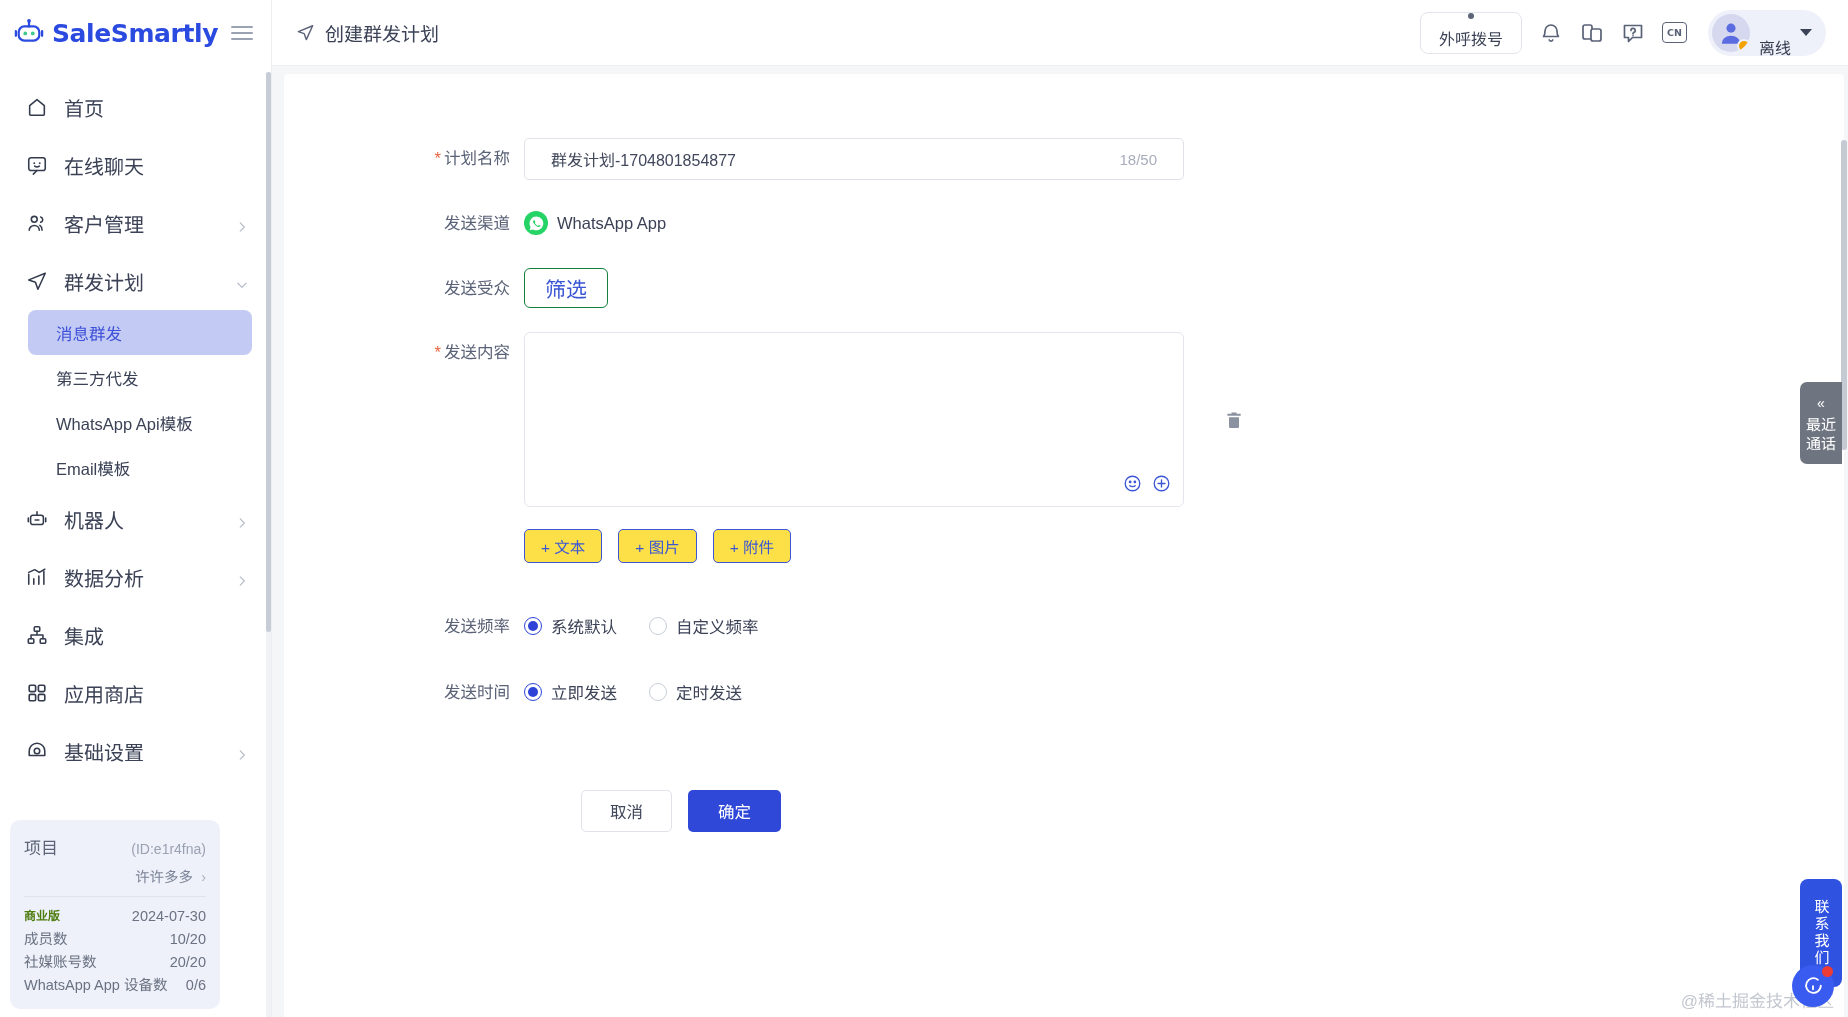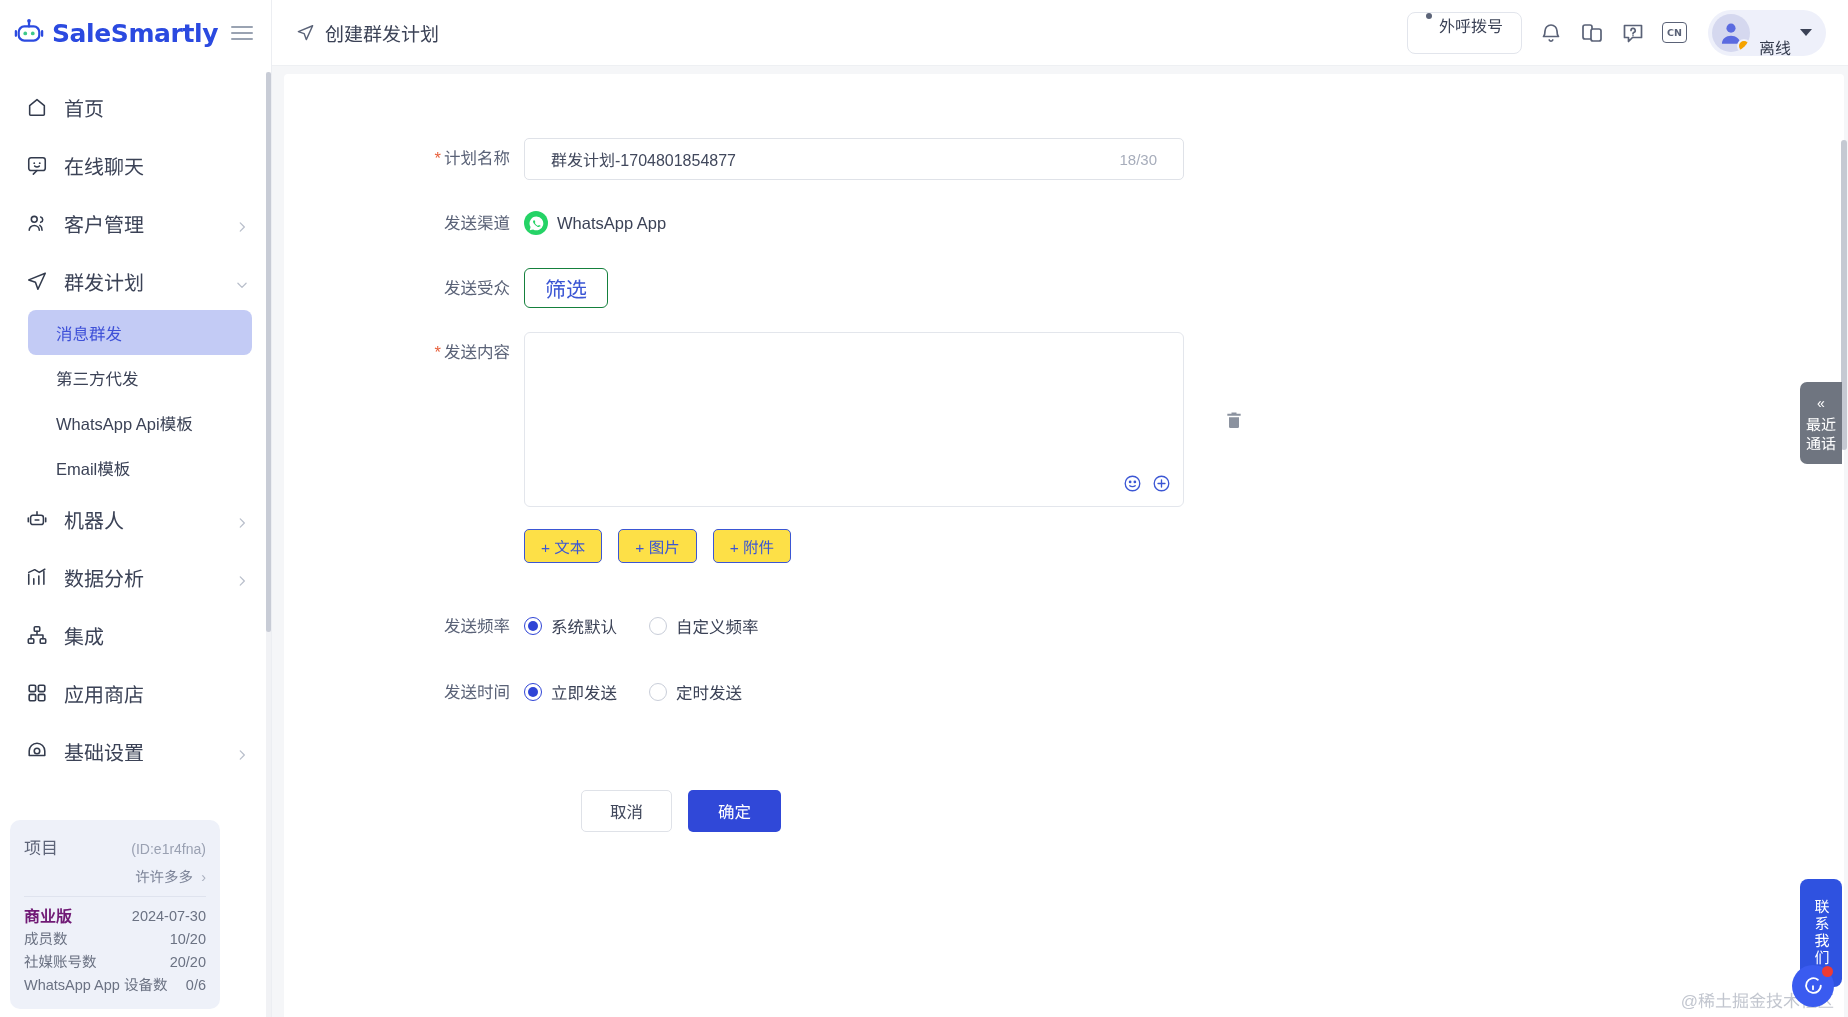--- a/index.html
+++ b/index.html
@@ -51,40 +51,40 @@
     background: #eef1f9; border-radius: 10px; padding: 14px 14px 12px 14px;
     font-size: 14.5px; color: #5d6478; z-index: 6;
   }
   .pc-row { display: flex; justify-content: space-between; align-items: baseline; }
   .pc-title { font-size: 17px; color: #5d6478; }
   .pc-id { font-size: 14px; color: #9aa1b2; }
   .pc-sub { text-align: right; color: #7d8498; font-size: 14.5px; margin-top: 6px; }
   .pc-sub .ch { color: #aab0bf; margin-left: 4px; }
   .pc-div { height: 1px; background: #dfe3ee; margin: 10px 0 8px 0; }
   .pc-line { display: flex; justify-content: space-between; font-size: 14.5px; line-height: 23px; color: #6b7283; }
-  .pc-line.plan .k { color: #701a75; font-weight: 700; font-size: 16px; }
+  .pc-line.plan .k { color: #4d7c0f; font-weight: 700; font-size: 12px; }
   .pc-line.plan .v { color: #6b7283; }
 
   
   .sb-track { position: absolute; top: 72px; right: 0px; width: 5px; bottom: 0; background: #f1f2f5; }
   .sb-thumb { position: absolute; top: 72px; right: 0px; width: 5px; height: 560px; background: #c8ccd6; border-radius: 3px; }
 
   
   .main { flex: 1 1 auto; position: relative; height: 1017px; background: #f5f6f8; }
   .topbar {
     height: 66px; background: #fff; display: flex; align-items: center;
     padding: 0 22px 0 24px; border-bottom: 1px solid #eef0f3;
   }
   .page-title { display: flex; align-items: center; gap: 10px; font-size: 19px; color: #3b4256; }
   .page-title .send-ico { width: 19px; height: 19px; color: #5a6277; }
   .top-right { margin-left: auto; display: flex; align-items: center; gap: 17px; }
   .dial-btn {
-    display: flex; gap: 7px; height: 42px; padding: 0 18px;
+    display: flex; align-items: center; gap: 7px; height: 42px; padding: 0 18px;
     border: 1px solid #e2e5ec; border-radius: 8px; background: #fff;
-    font-size: 16px; color: #3b4256; cursor: pointer;
+    font-size: 16px; color: #3b4256; cursor: pointer; flex-direction: column;
   }
   .dial-dot { width: 6px; height: 6px; border-radius: 50%; background: #5c6478; }
   .ticon { width: 24px; height: 24px; color: #5a6277; cursor: pointer; }
   .cn-badge {
     width: 25px; height: 21px; border: 1.6px solid #5a6277; border-radius: 4px;
     font-size: 9.5px; font-weight: 700; color: #5a6277;
     display: flex; align-items: center; justify-content: center; cursor: pointer;
     font-family: "DejaVu Sans", sans-serif;
   }
   .user-chip {
@@ -452,21 +452,21 @@
 
     <div class="content-wrap">
       <div class="card">
 
         <div class="form-row" style="margin-top:64px;">
           <div class="flabel">
             <span class="req">*</span><span>计划名称</span>
           </div>
           <div class="name-input">
             <span class="val">群发计划-1704801854877</span>
-            <span class="count">18/30</span>
+            <span class="count">18/50</span>
           </div>
         </div>
 
         <div class="form-row" style="margin-top:23px;">
           <div class="flabel">发送渠道</div>
           <div class="chan">
             <span class="wa-ico">
               <svg viewBox="0 0 24 24" fill="currentColor">
                   <path d="M12 2.2A9.7 9.7 0 0 0 3.6 16.9L2.4 21.6l4.8-1.2A9.7 9.7 0 1 0 12 2.2zm5.3 13.5c-.2.6-1.3 1.2-1.8 1.2-.5.1-1 .1-1.7-.1a12 12 0 0 1-5.8-5c-.4-.7-.9-1.6-.9-2.5s.5-1.4.7-1.6c.2-.2.4-.3.6-.3h.5c.2 0 .4 0 .6.5l.8 1.9c.1.2 0 .4-.1.5l-.4.5c-.1.2-.3.3-.1.6.2.4.9 1.5 1.9 2.3 1.3 1.1 2 1.3 2.3 1.5.2.1.4.1.5-.1l.7-.8c.2-.2.3-.2.6-.1l1.8.9c.3.1.4.2.5.3v1z"></path>
                 </svg>

